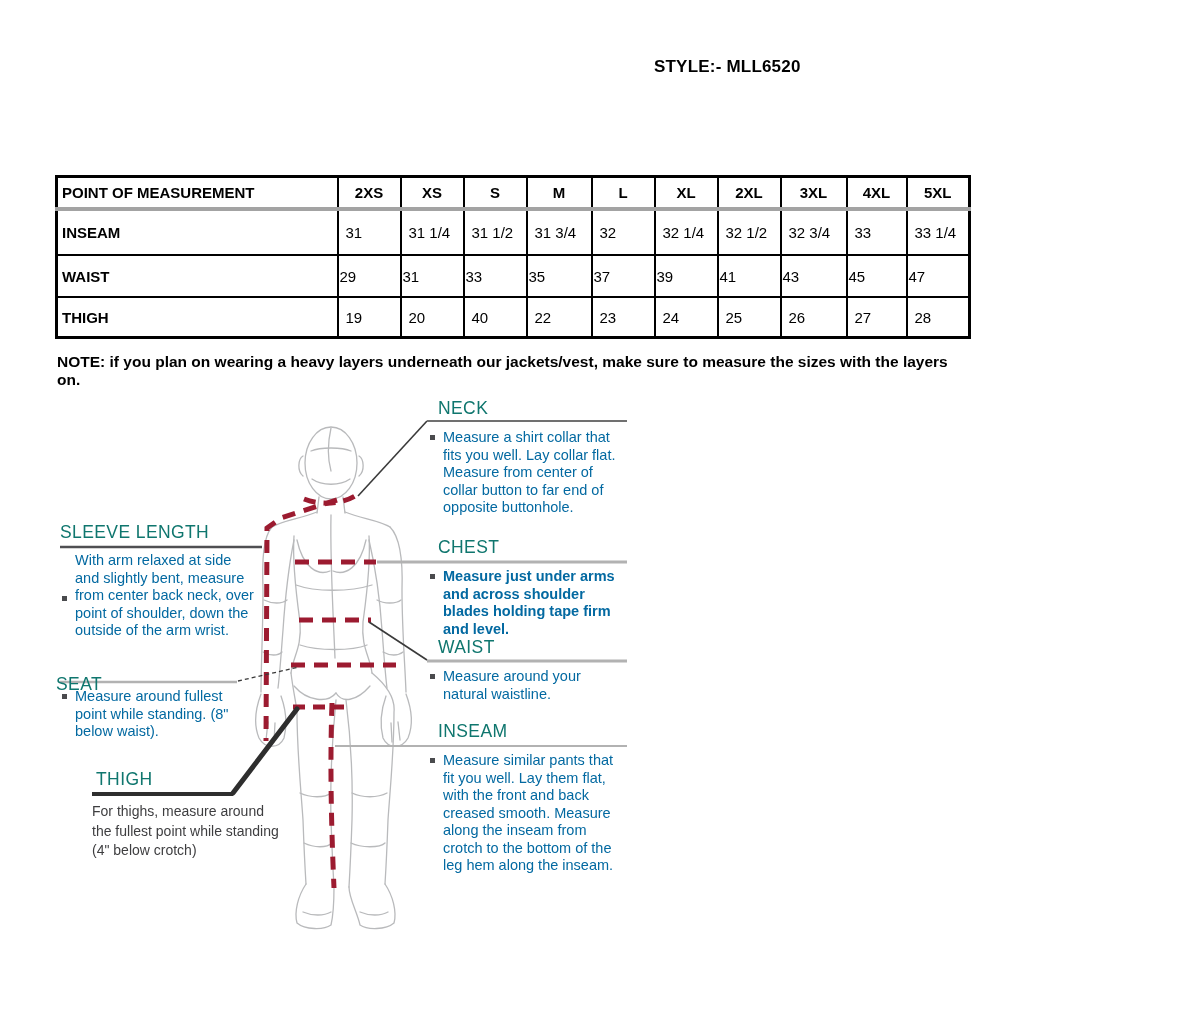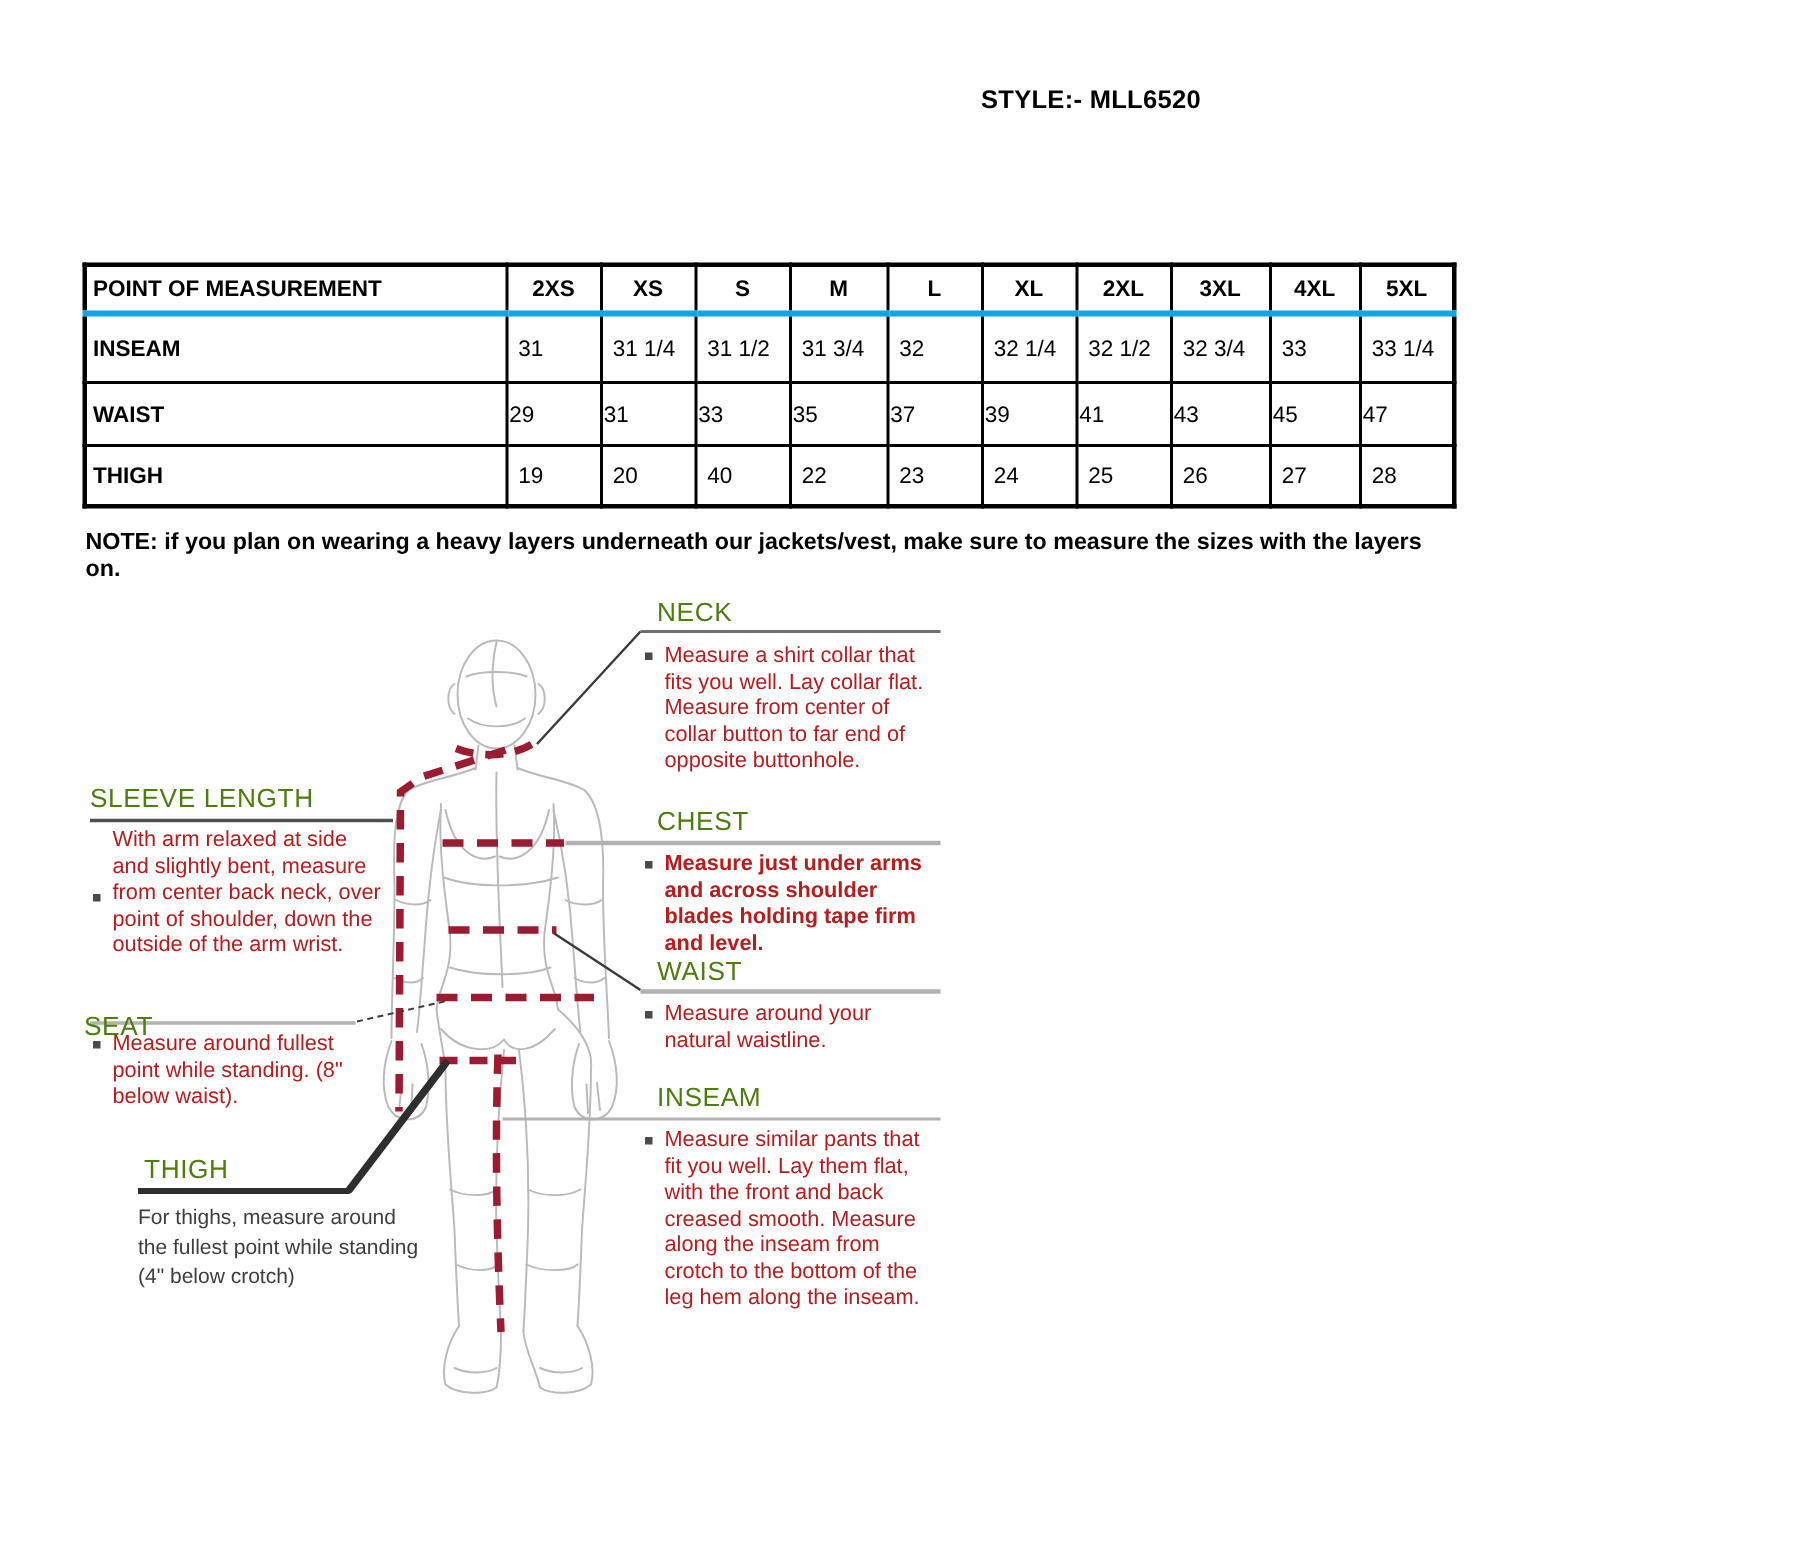--- a/index.html
+++ b/index.html
@@ -7,35 +7,35 @@
 
   .abs{position:absolute;}
 
   
   #doc-title{left:654px;top:57px;font-size:17px;font-weight:bold;letter-spacing:0.2px;}
 
   
   #size-table-wrap{left:55px;top:175px;}
   table.size{border-collapse:collapse;table-layout:fixed;border:3px solid #000;}
   table.size th,table.size td{border:2px solid #000;font-size:15px;vertical-align:middle;overflow:hidden;white-space:nowrap;}
-  table.size thead th{font-weight:bold;text-align:center;height:27px;border-bottom:4px solid #0ea5e9;}
+  table.size thead th{font-weight:bold;text-align:center;height:27px;border-bottom:4px solid #a3a3a3;}
   table.size thead th.first{text-align:left;padding-left:4px;}
   table.size td.rowlabel{font-weight:bold;text-align:left;padding-left:4px;}
   table.size tr.r-inseam td{height:41px;}
   table.size tr.r-waist td{height:38px;}
   table.size tr.r-thigh td{height:36px;}
   table.size td.v-left{text-align:left;padding-left:7px;}
   table.size td.v-center{text-align:left;}
 
   
   #note-line{left:57px;top:353px;width:900px;font-size:15.5px;font-weight:bold;}
 
   
-  .g-head{font-size:17.5px;color:#4d7c0f;letter-spacing:0.4px;font-weight:400;}
-  .g-text{font-size:14.5px;line-height:17.5px;color:#b91c1c;display:flex;}
+  .g-head{font-size:17.5px;color:#0f766e;letter-spacing:0.4px;font-weight:400;}
+  .g-text{font-size:14.5px;line-height:17.5px;color:#0369a1;display:flex;}
   .g-text .sq{width:5px;height:5px;background:#4a4b4e;margin:6px 8px 0 2px;flex:0 0 5px;}
   .g-text .txt{flex:1;}
   .plain-text{font-size:14px;line-height:19.5px;color:#3e3e40;}
 
   #svg-layer{left:0;top:0;pointer-events:none;}
 </style>
 </head>
 <body>
 
 <div class="abs" id="doc-title">STYLE:- MLL6520</div>

